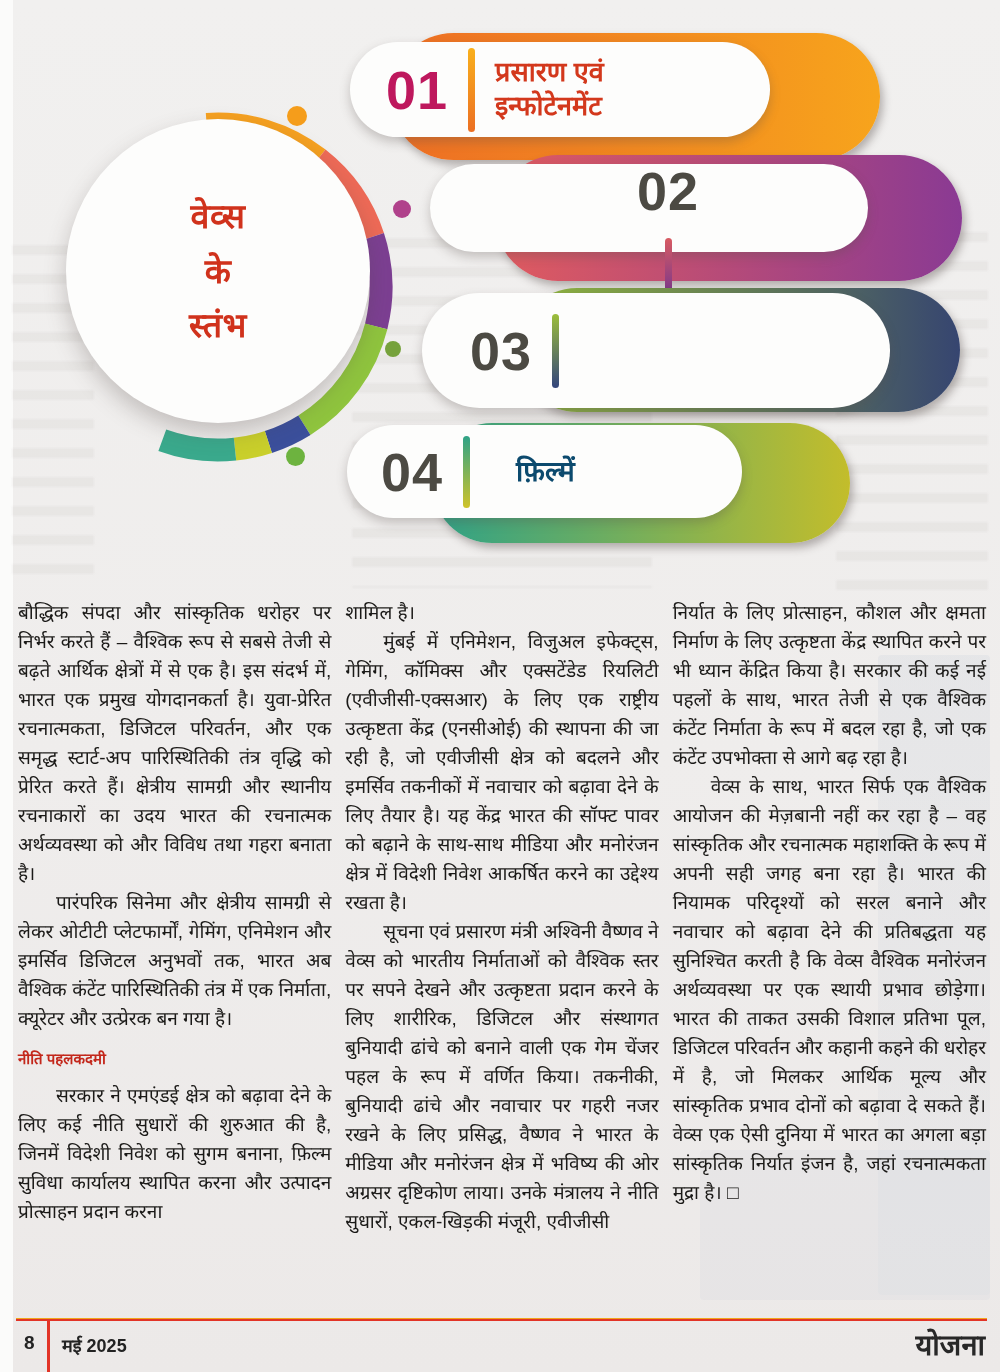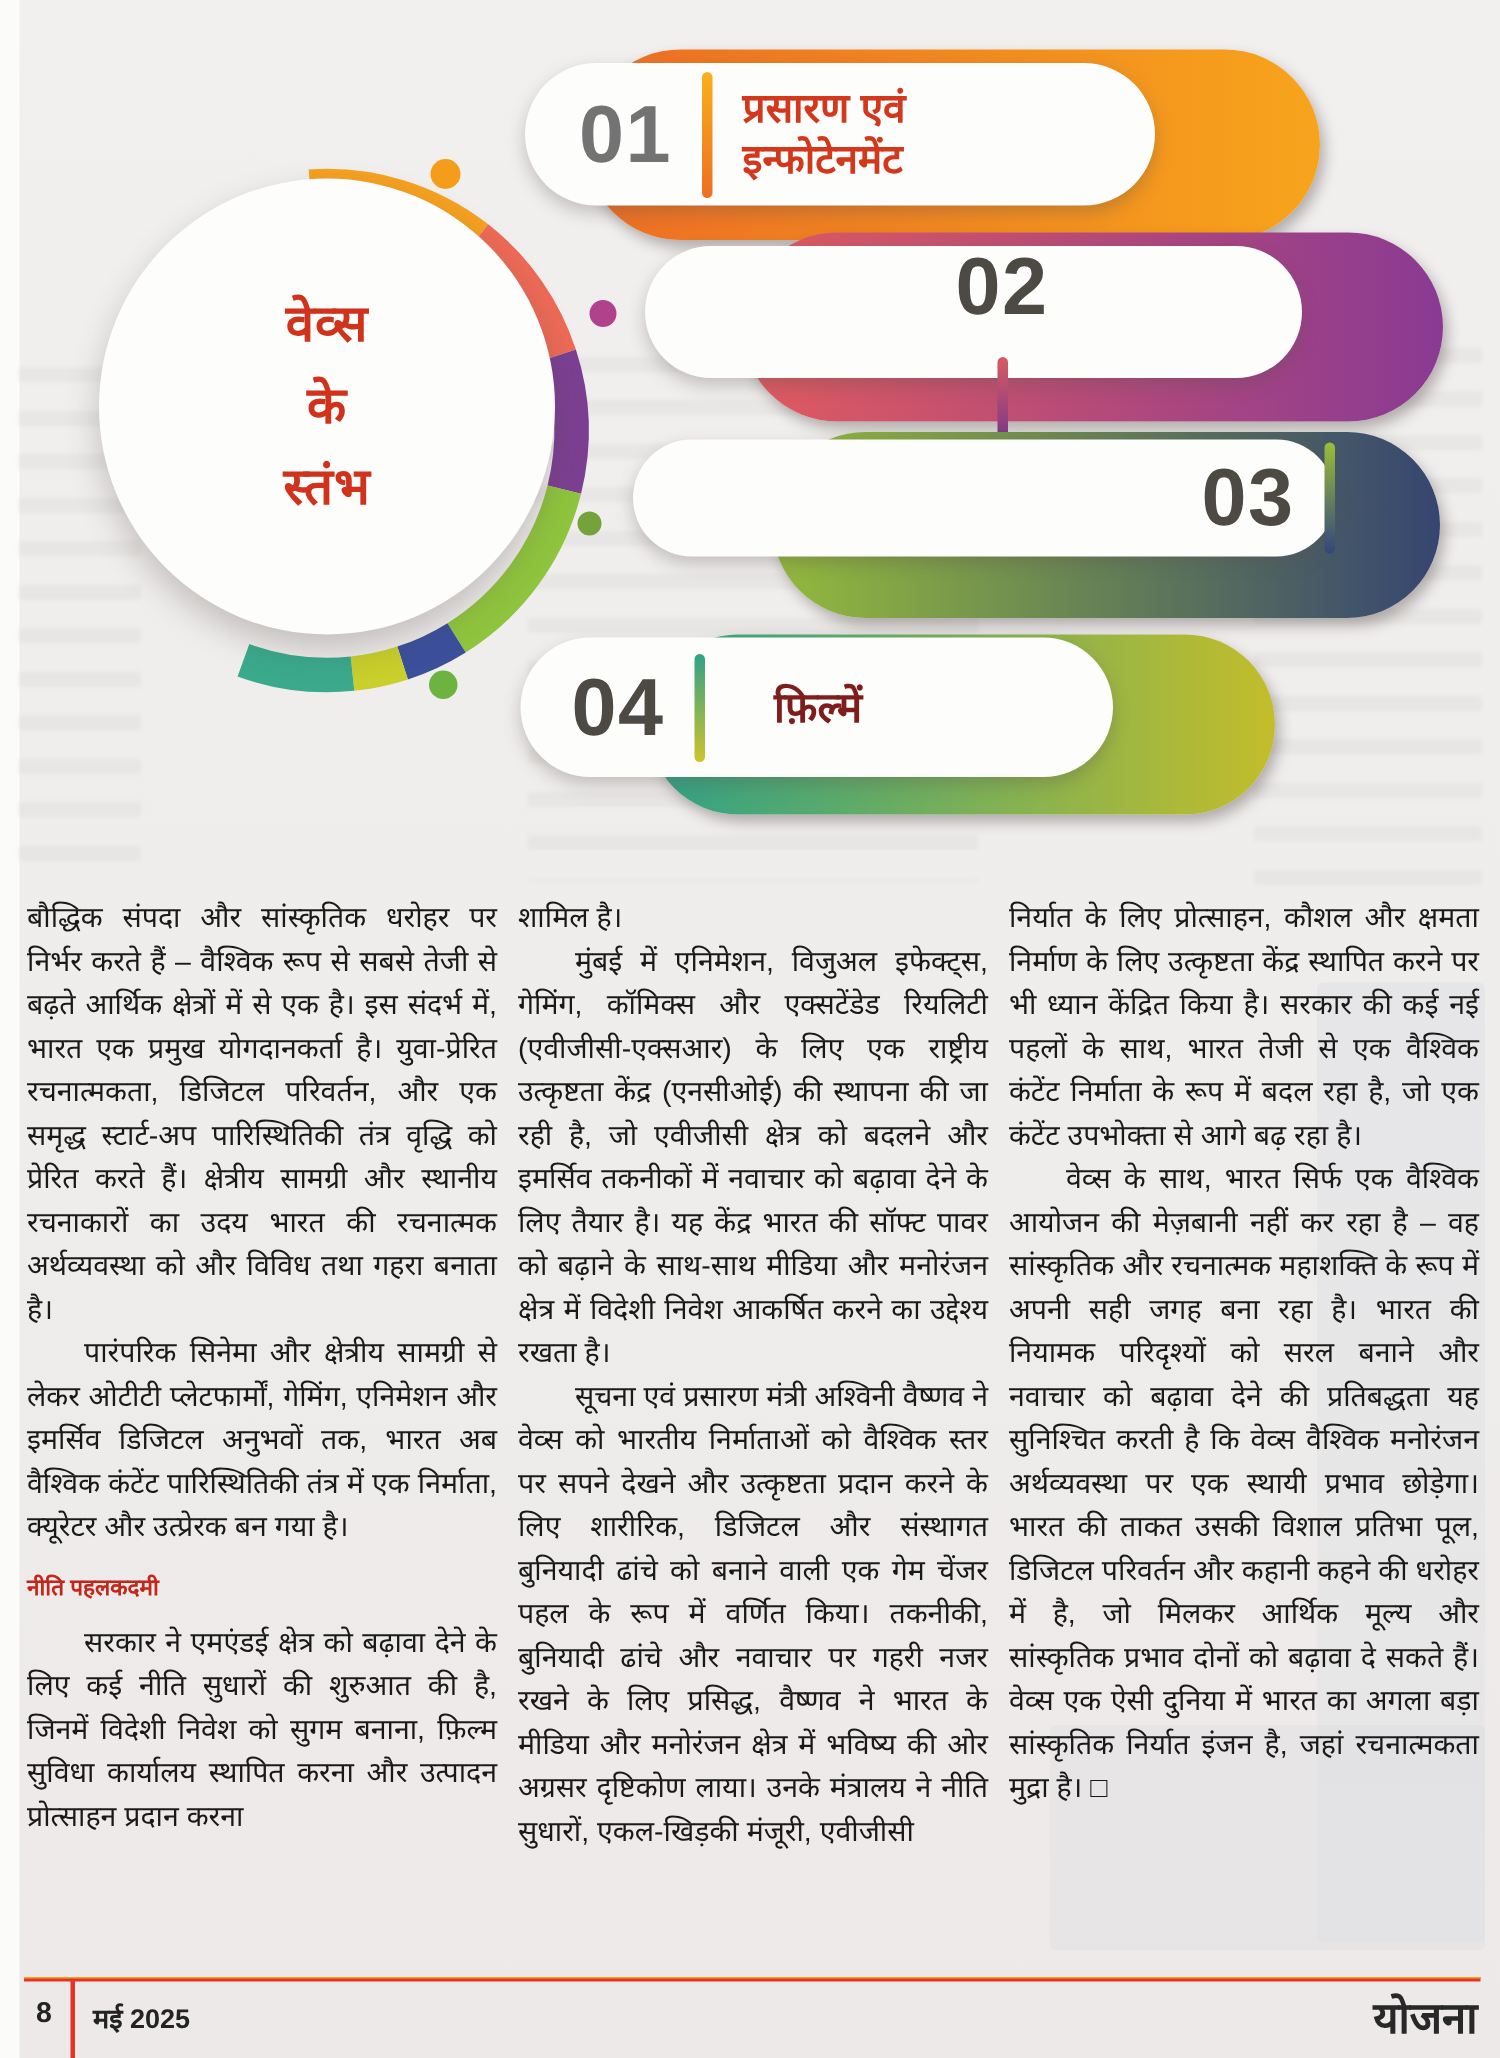--- a/index.html
+++ b/index.html
@@ -61,21 +61,21 @@
   .row-0 .pill-front{left:350px;top:42px;width:420px;height:95px;padding-left:36px;}
   .row-0 .vbar{height:84px;}
   .row-0 .lbl{max-width:215px;font-size:27px;}
 
   .row-1 .pill-back {left:495px;top:155px;width:467px;height:126px;}
   .row-1 .pill-front{left:430px;top:164px;width:438px;height:88px;padding-left:38px;flex-direction:column;}
   .row-1 .vbar{height:62px;}
   .row-1 .lbl{font-size:30px;}
 
   .row-2 .pill-back {left:515px;top:288px;width:445px;height:124px;}
-  .row-2 .pill-front{left:422px;top:293px;width:468px;height:78px;padding-left:48px;justify-content:flex-end;}
+  .row-2 .pill-front{left:422px;top:293px;width:468px;height:115px;padding-left:48px;}
   .row-2 .vbar{height:74px;}
   .row-2 .lbl{max-width:245px;}
 
   .row-3 .pill-back {left:432px;top:423px;width:418px;height:120px;}
   .row-3 .pill-front{left:347px;top:425px;width:395px;height:93px;padding-left:34px;}
   .row-3 .vbar{height:72px;}
   .row-3 .lbl{padding-left:26px;}
 
   
   .article{
@@ -132,21 +132,21 @@
 
     <div class="hub-circle">
       <div class="hub-title" style="color: rgb(208, 50, 28);">वेव्स
 के
 स्तंभ</div>
     </div>
 
     <div class="pillar-row row-0">
       <div class="pill-back" style="background: linear-gradient(90deg, rgb(237, 110, 36), rgb(247, 164, 28));"></div>
       <div class="pill-front">
-        <span class="num" style="color: #737373;">01</span>
+        <span class="num" style="color: #be185d;">01</span>
         <span class="vbar" style="background: linear-gradient(rgb(249, 176, 28), rgb(236, 111, 35));"></span>
         <span class="lbl" style="color: rgb(211, 56, 28);">प्रसारण एवं इन्फोटेनमेंट</span>
       </div>
     </div>
 
     <div class="pillar-row row-1">
       <div class="pill-back" style="background: linear-gradient(90deg, rgb(224, 91, 95), rgb(138, 58, 147));"></div>
       <div class="pill-front">
         <span class="num" style="color: rgb(76, 74, 67);">02</span>
         <span class="vbar" style="background: linear-gradient(rgb(216, 91, 98), rgb(111, 51, 144));"></span>
@@ -160,21 +160,21 @@
         <span class="num" style="color: rgb(76, 74, 67);">03</span>
         <span class="vbar" style="background: linear-gradient(rgb(156, 190, 58), rgb(51, 69, 124));"></span>
       </div>
     </div>
 
     <div class="pillar-row row-3">
       <div class="pill-back" style="background: linear-gradient(90deg, rgb(47, 162, 135), rgb(195, 189, 43));"></div>
       <div class="pill-front">
         <span class="num" style="color: rgb(76, 74, 67);">04</span>
         <span class="vbar" style="background: linear-gradient(rgb(47, 162, 135), rgb(207, 195, 42));"></span>
-        <span class="lbl" style="color: #7f1d1d;">फ़िल्में</span>
+        <span class="lbl" style="color: #0c4a6e;">फ़िल्में</span>
       </div>
     </div>
   </section>
 
   <section class="article">
     <div class="col">
       <p>बौद्धिक संपदा और सांस्कृतिक धरोहर पर निर्भर करते हैं – वैश्विक रूप से सबसे तेजी से बढ़ते आर्थिक क्षेत्रों में से एक है। इस संदर्भ में, भारत एक प्रमुख योगदानकर्ता है। युवा-प्रेरित रचनात्मकता, डिजिटल परिवर्तन, और एक समृद्ध स्टार्ट-अप पारिस्थितिकी तंत्र वृद्धि को प्रेरित करते हैं। क्षेत्रीय सामग्री और स्थानीय रचनाकारों का उदय भारत की रचनात्मक अर्थव्यवस्था को और विविध तथा गहरा बनाता है।</p>
       <p class="indent">पारंपरिक सिनेमा और क्षेत्रीय सामग्री से लेकर ओटीटी प्लेटफार्मों, गेमिंग, एनिमेशन और इमर्सिव डिजिटल अनुभवों तक, भारत अब वैश्विक कंटेंट पारिस्थितिकी तंत्र में एक निर्माता, क्यूरेटर और उत्प्रेरक बन गया है।</p>
       <h3 class="subhead" style="color: rgb(195, 39, 27);">नीति पहलकदमी</h3>
       <p class="indent">सरकार ने एमएंडई क्षेत्र को बढ़ावा देने के लिए कई नीति सुधारों की शुरुआत की है, जिनमें विदेशी निवेश को सुगम बनाना, फ़िल्म सुविधा कार्यालय स्थापित करना और उत्पादन प्रोत्साहन प्रदान करना</p>

